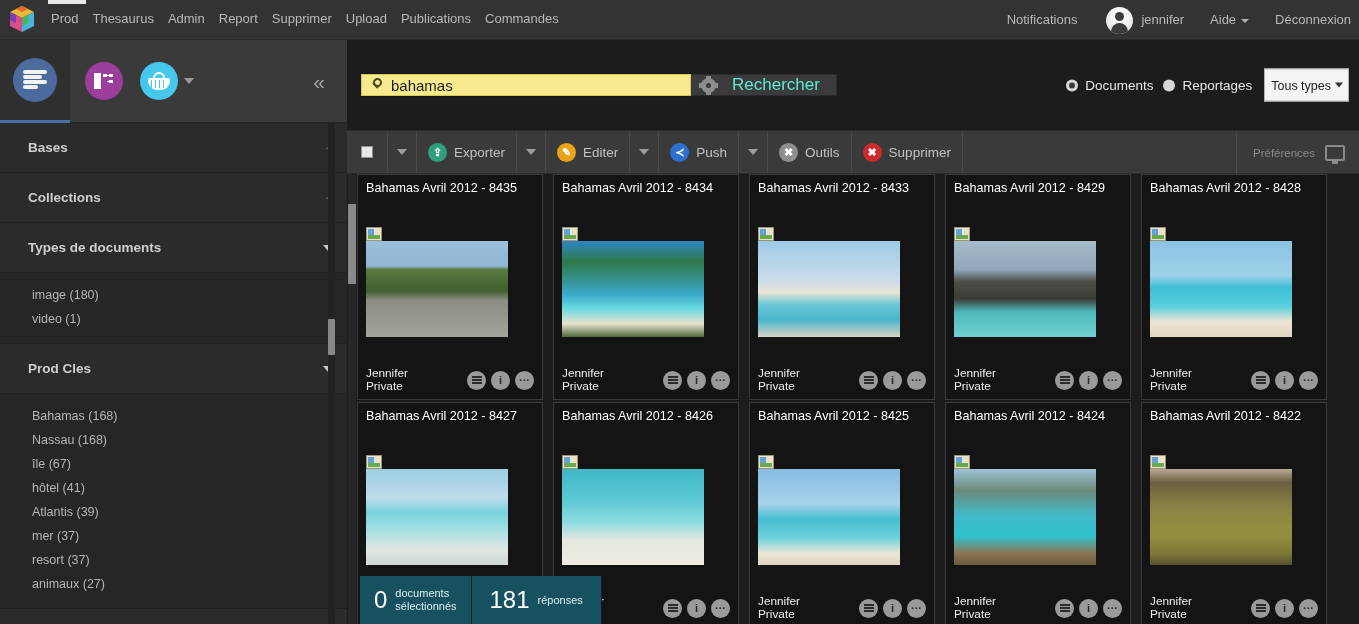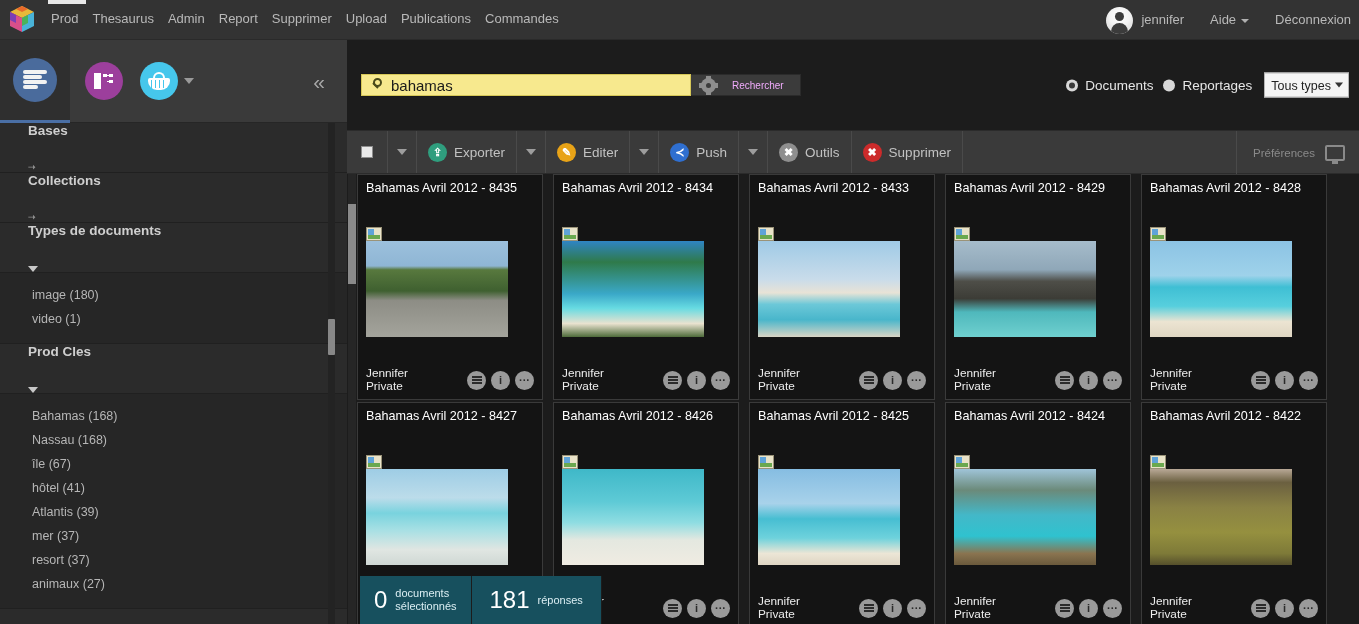--- a/index.html
+++ b/index.html
@@ -53,23 +53,23 @@
   .bars i:nth-child(4) { width: 15px; }
   .basket { width: 22px; height: 18px; position: relative; }
   .basket .bowl { position: absolute; bottom: 0; left: 0; width: 22px; height: 12px; background: #ffffff; border-radius: 2px 2px 9px 9px; }
   .basket .bowl::after { content:""; position:absolute; left:3px; top:2px; width:16px; height:8px; background: repeating-linear-gradient(90deg,#46c7ec 0 1.5px,transparent 1.5px 4px); }
   .basket .handle { position: absolute; top: 0; left: 5px; width: 12px; height: 9px; border: 2px solid #ffffff; border-bottom: none; border-radius: 7px 7px 0 0; }
   .drop-caret { margin-left: 6px; width: 0; height: 0; border-left: 5px solid transparent; border-right: 5px solid transparent; border-top: 6px solid #9a9a9a; cursor: pointer; }
   .collapse-chevrons { position: absolute; right: 22px; top: 50%; transform: translateY(-50%); color: #a8a8a8; font-size: 21px; cursor: pointer; line-height: 1; }
 
   .facets { position: relative; height: 501px; overflow: hidden; }
   .facet-head {
-    height: 50px; display: flex; justify-content: space-between;
+    height: 50px; display: flex; align-items: center; justify-content: space-between;
     padding: 0 14px 0 28px; color: #cfcfcf; font-size: 13.5px; font-weight: bold;
-    border-bottom: 1px solid #202020; cursor: pointer; background: #2b2b2b; flex-direction: column;
+    border-bottom: 1px solid #202020; cursor: pointer; background: #2b2b2b;
   }
   .facet-head .mark-r { color: #8e8e8e; font-size: 9px; }
   .facet-head .mark-d { width: 0; height: 0; border-left: 5px solid transparent; border-right: 5px solid transparent; border-top: 6px solid #c8c8c8; }
   .facet-body { background: #262626; padding: 10px 0 12px 0; border-bottom: 1px solid #202020; }
   .facet-item { color: #b6b6b6; font-size: 12.5px; padding: 5px 0 5px 32px; cursor: pointer; }
   .facet-scroll-track { position: absolute; right: 12px; top: 0; width: 7px; height: 501px; background: #232323; }
   .facet-scroll-thumb { position: absolute; right: 12px; top: 196px; width: 7px; height: 36px; background: #888888; border-radius: 1px; cursor: pointer; }
 
   
   .rightside { position: absolute; top: 40px; left: 347px; width: 1012px; height: 584px; background: #1c1c1c; }
@@ -82,32 +82,32 @@
   }
   .mag { width: 15px; height: 15px; position: relative; flex: none; margin: 0 4px 0 2px; }
   .mag .ring { position: absolute; left: 3px; top: 0px; width: 9px; height: 9px; border: 2px solid #4a4a1a; border-radius: 50%; }
   .mag .stick { position: absolute; left: 1px; top: 9px; width: 7px; height: 2px; background: #4a4a1a; transform: rotate(45deg); transform-origin: right center; }
   .search-input { border: none; outline: none; background: transparent; font-size: 15px; color: #1a1a1a; width: 100%; font-family: "Liberation Sans", sans-serif; }
   .search-btn-zone { display: flex; align-items: center; background: #3b3b3b; border: 1px solid #2b2b2b; border-left: none; padding: 0 16px 0 10px; }
   .gear { width: 15px; height: 15px; border-radius: 50%; background: #8e8e8e; position: relative; margin-right: 16px; cursor: pointer; }
   .gear::before { content:""; position:absolute; left:5px; top:-2px; width:5px; height:19px; background:#8e8e8e; }
   .gear::after { content:""; position:absolute; left:-2px; top:5px; width:19px; height:5px; background:#8e8e8e; }
   .gear span { position: absolute; left: 5px; top: 5px; width: 5px; height: 5px; background: #3b3b3b; border-radius: 50%; z-index: 2; }
-  .search-btn-label { color: #f0abfc; font-size: 10px; cursor: pointer; }
+  .search-btn-label { color: #5eead4; font-size: 17px; cursor: pointer; }
 
   .searchmodes { position: absolute; right: 10px; top: 50%; transform: translateY(-50%); display: flex; align-items: center; gap: 0; }
   .radio-item { display: flex; align-items: center; margin-left: 10px; cursor: pointer; }
   .radio {
     width: 12px; height: 12px; border-radius: 50%; background: #d8d8d8;
     display: inline-block; position: relative; margin-right: 7px; flex: none;
   }
   .radio.on::after { content: ""; position: absolute; left: 3px; top: 3px; width: 6px; height: 6px; border-radius: 50%; background: #3a3a3a; }
   .radio-label { color: #e6e6e6; font-size: 13.5px; }
   .typesel {
-    margin-left: 12px; height: 25px; min-width: 82px; background: #f4f4f4; border: 1px solid #b5b5b5;
+    margin-left: 12px; height: 33px; min-width: 82px; background: #f4f4f4; border: 1px solid #b5b5b5;
     color: #222; font-size: 12.5px; display: flex; align-items: center; justify-content: space-between;
     padding: 0 5px 0 6px; cursor: pointer; overflow: hidden; white-space: nowrap;
   }
   .typesel .cd { width: 0; height: 0; border-left: 4px solid transparent; border-right: 4px solid transparent; border-top: 5px solid #333; margin-left: 4px; }
 
   
   .actionbar {
     height: 44px; background: #3a3a3a; display: flex; align-items: stretch;
     border-top: 1px solid #2b2b2b; border-bottom: 1px solid #2b2b2b; position: relative;
   }
@@ -179,20 +179,21 @@
       <div class="topnav-item">Prod</div>
       <div class="topnav-item">Thesaurus</div>
       <div class="topnav-item">Admin</div>
       <div class="topnav-item">Report</div>
       <div class="topnav-item">Supprimer</div>
       <div class="topnav-item">Upload</div>
       <div class="topnav-item">Publications</div>
       <div class="topnav-item">Commandes</div>
     </div>
     <div class="topnav-right">
+      <div class="topnav-item">Notifications</div>
       <div class="avatar">
         <div class="head"></div>
         <div class="body"></div>
       </div>
       <div class="topnav-item" style="padding-left:0">jennifer</div>
       <div class="topnav-item">
         <span>Aide</span><span class="caret-d"></span>
       </div>
       <div class="topnav-item" style="padding-right:8px">Déconnexion</div>
     </div>

